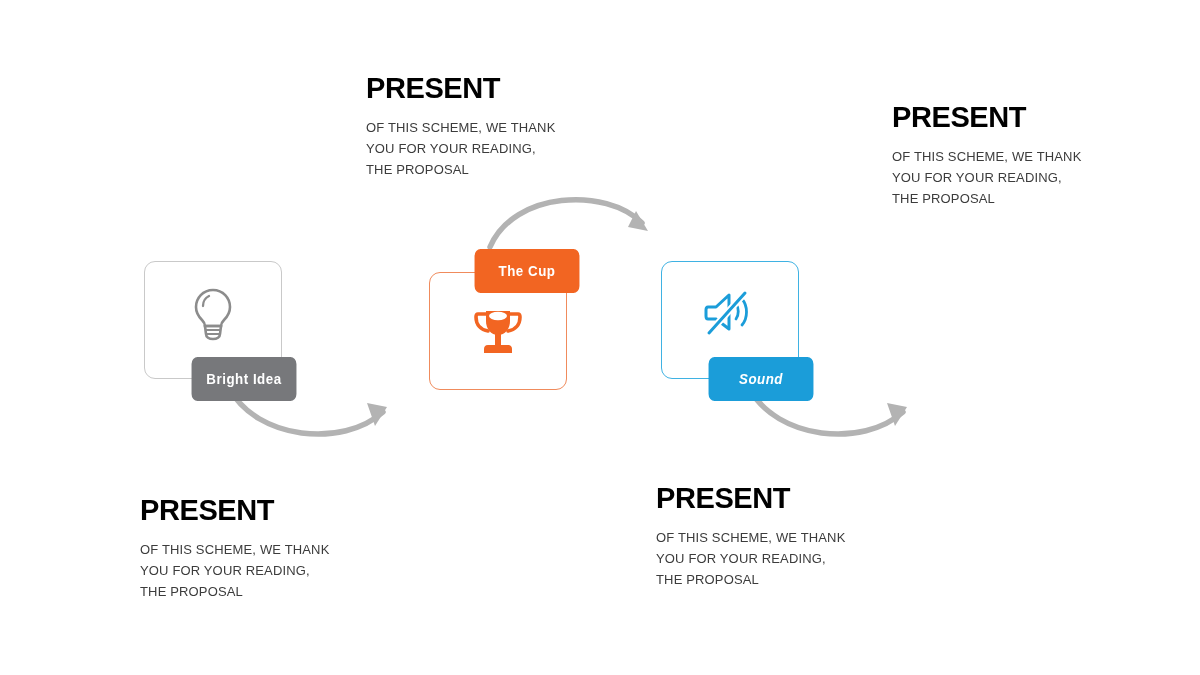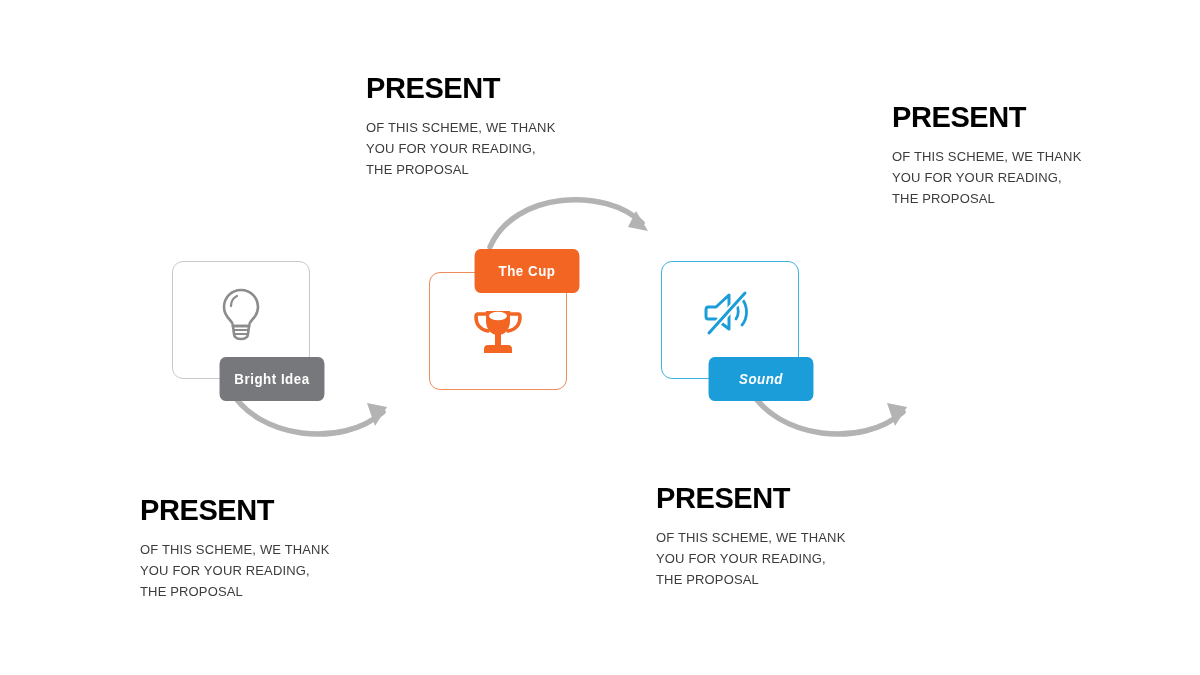--- a/index.html
+++ b/index.html
@@ -120,21 +120,21 @@
     </svg>
   </div>
 
   <div class="arrow" style="left:745px;top:382px;">
     <svg width="175" height="70" viewBox="0 0 175 70">
       <path d="M4,6 C32,58 118,66 158,30" fill="none" stroke="#b3b3b3" stroke-width="5.5" stroke-linecap="round"></path>
       <path d="M150,44 L162,25 L142,21 Z" fill="#b3b3b3"></path>
     </svg>
   </div>
 
-  <div class="node" style="left:144px;top:261px;margin-left:28px;">
+  <div class="node" style="left:144px;top:261px;">
     <div class="card" style="border-color:#c9c9c9;"></div>
     <div class="icon-wrap">
       <svg width="46" height="54" viewBox="0 0 46 54">
         <path d="M23,3 C13,3 6,11 6,20 C6,26 9,30 12,33 C14,35 15,37 15,39 L31,39 C31,37 32,35 34,33 C37,30 40,26 40,20 C40,11 33,3 23,3 Z" fill="none" stroke="#8c8c8c" stroke-width="2.6"></path>
         <path d="M15,39 L31,39 L30,47 C30,50 27,52 23,52 C19,52 16,50 16,47 Z" fill="none" stroke="#8c8c8c" stroke-width="2.6"></path>
         <line x1="16" y1="43" x2="30" y2="43" stroke="#8c8c8c" stroke-width="2"></line>
         <line x1="17" y1="47" x2="29" y2="47" stroke="#8c8c8c" stroke-width="2"></line>
         <path d="M13,19 C13,14 15,11 19,9" fill="none" stroke="#8c8c8c" stroke-width="2.3" stroke-linecap="round"></path>
       </svg>
     </div>

